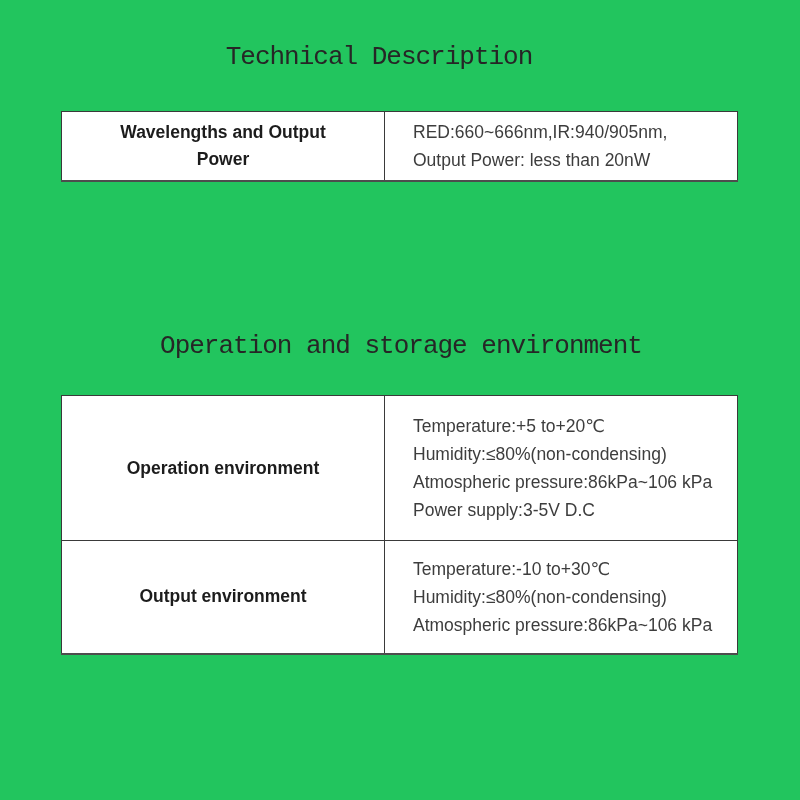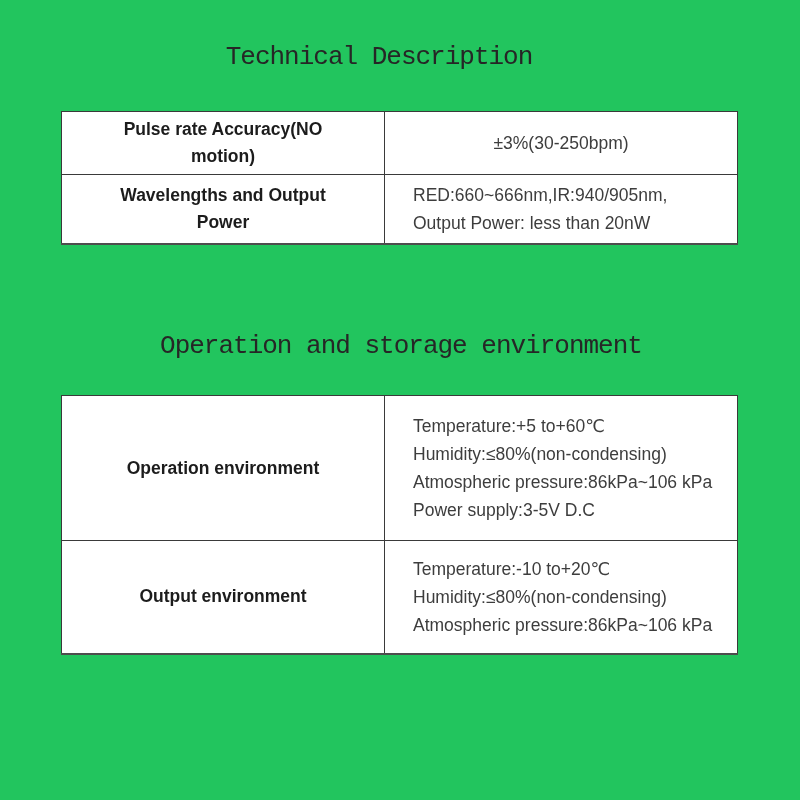--- a/index.html
+++ b/index.html
@@ -70,51 +70,47 @@
 </style>
 </head>
 <body>
 
 <div class="page">
 
   <div class="doc-title title-technical">Technical Description</div>
 
   <table class="spec-table table-technical">
     <tbody>
-      <tr class="row-pulse">
-        <td class="label-cell">Pulse rate Accuracy(NO motion)</td>
-        <td class="value-cell value-center">±3%(30-250bpm)</td>
-      </tr>
       <tr class="row-wave">
         <td class="label-cell">Wavelengths and Output Power</td>
         <td class="value-cell value-left">
           <div class="spec-line">RED:660~666nm,IR:940/905nm,</div>
           <div class="spec-line">Output Power: less than 20nW</div>
         </td>
       </tr>
     </tbody>
   </table>
 
   <div class="doc-title title-environment">Operation and storage environment</div>
 
   <table class="spec-table table-environment">
     <tbody>
       <tr class="row-oper">
         <td class="label-cell">Operation environment</td>
         <td class="value-cell value-left">
-          <div class="spec-line">Temperature:+5 to+60℃</div>
+          <div class="spec-line">Temperature:+5 to+20℃</div>
           <div class="spec-line">Humidity:≤80%(non-condensing)</div>
           <div class="spec-line">Atmospheric pressure:86kPa~106 kPa</div>
           <div class="spec-line">Power supply:3-5V D.C</div>
         </td>
       </tr>
       <tr class="row-store">
         <td class="label-cell">Output environment</td>
         <td class="value-cell value-left">
-          <div class="spec-line">Temperature:-10 to+20℃</div>
+          <div class="spec-line">Temperature:-10 to+30℃</div>
           <div class="spec-line">Humidity:≤80%(non-condensing)</div>
           <div class="spec-line">Atmospheric pressure:86kPa~106 kPa</div>
         </td>
       </tr>
     </tbody>
   </table>
 
 </div>
 
 </body></html>

